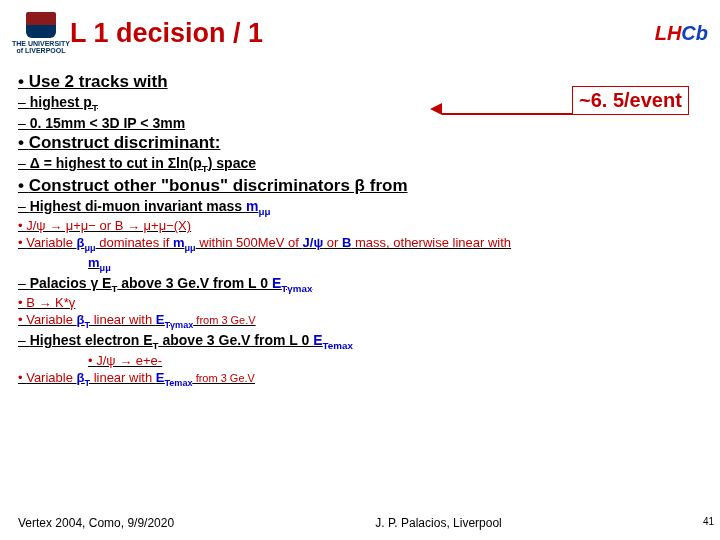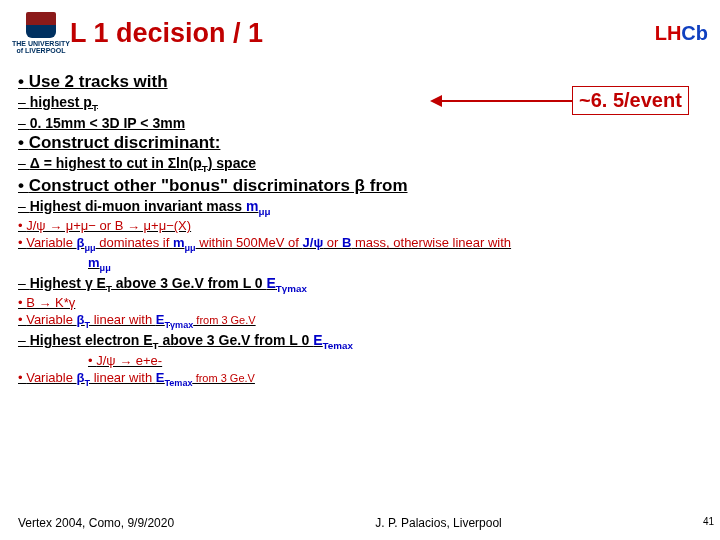--- a/index.html
+++ b/index.html
@@ -38,20 +38,21 @@
   .title {
     font-size: 27px;
     font-weight: bold;
     color: #c00000;
     text-align: left;
     flex: 1;
   }
   .logo-right {
     font-size: 20px;
     font-weight: bold;
+    font-style: italic;
   }
   .logo-right .l { color: #cc0000; }
   .logo-right .h { color: #cc0000; }
   .logo-right .c { color: #1040c0; }
   .logo-right .b { color: #1040c0; }
 
   .content {
     padding: 8px 18px 0 18px;
     color: #000;
     text-decoration: underline;
@@ -63,21 +64,21 @@
   .blue { color: #0000c8; font-weight: bold; text-align: right; }
   .sub { vertical-align: sub; font-size: 0.7em; }
   .bullet1::before { content: "•  "; }
   .bullet2::before { content: "–  "; font-weight: normal;}
   .bullet3::before { content: "•  "; }
   .callout {
     position: absolute;
     top: 86px;
     left: 430px;
     display: flex;
-    align-items: center;
+    align-items: flex-end;
   }
   .arrow-line {
     width: 130px;
     height: 0;
     border-top: 2px solid #c00000;
     position: relative;
   }
   .arrow-head {
     width: 0; height: 0;
     border-top: 6px solid transparent;
@@ -145,21 +146,21 @@
   </div>
   <div class="line b3 bullet3">J/ψ → μ+μ−  or  B → μ+μ−(X)</div>
   <div class="line b3 bullet3">
     <span>Variable </span><span class="blue"><span>β</span><span class="sub">μμ</span></span><span> dominates if </span><span class="blue"><span>m</span><span class="sub">μμ</span></span><span> within 500MeV of </span><span class="blue">J/ψ</span><span> or </span><span class="blue">B</span><span> mass, otherwise linear with</span>
   </div>
   <div class="line b3" style="margin-left:70px;">
     <span class="blue"><span>m</span><span class="sub">μμ</span></span>
   </div>
 
   <div class="line b2 bullet2">
-    <span>Highest γ E</span><span class="sub">T</span><span> above 3 Ge.V from L 0 </span><span class="blue"><span>E</span><span class="sub">Tγmax</span></span>
+    <span>Palacios γ E</span><span class="sub">T</span><span> above 3 Ge.V from L 0 </span><span class="blue"><span>E</span><span class="sub">Tγmax</span></span>
   </div>
   <div class="line b3 bullet3">B → K*γ</div>
   <div class="line b3 bullet3">
     <span>Variable </span><span class="blue"><span>β</span><span class="sub">T</span></span><span> linear with </span><span class="blue"><span>E</span><span class="sub">Tγmax</span></span><span style="font-size:11px;"> from 3 Ge.V</span>
   </div>
 
   <div class="line b2 bullet2">
     <span>Highest electron E</span><span class="sub">T</span><span> above 3 Ge.V from L 0 </span><span class="blue"><span>E</span><span class="sub">Temax</span></span>
   </div>
   <div class="line b3 bullet3" style="margin-left:70px;">J/ψ → e+e-</div>

